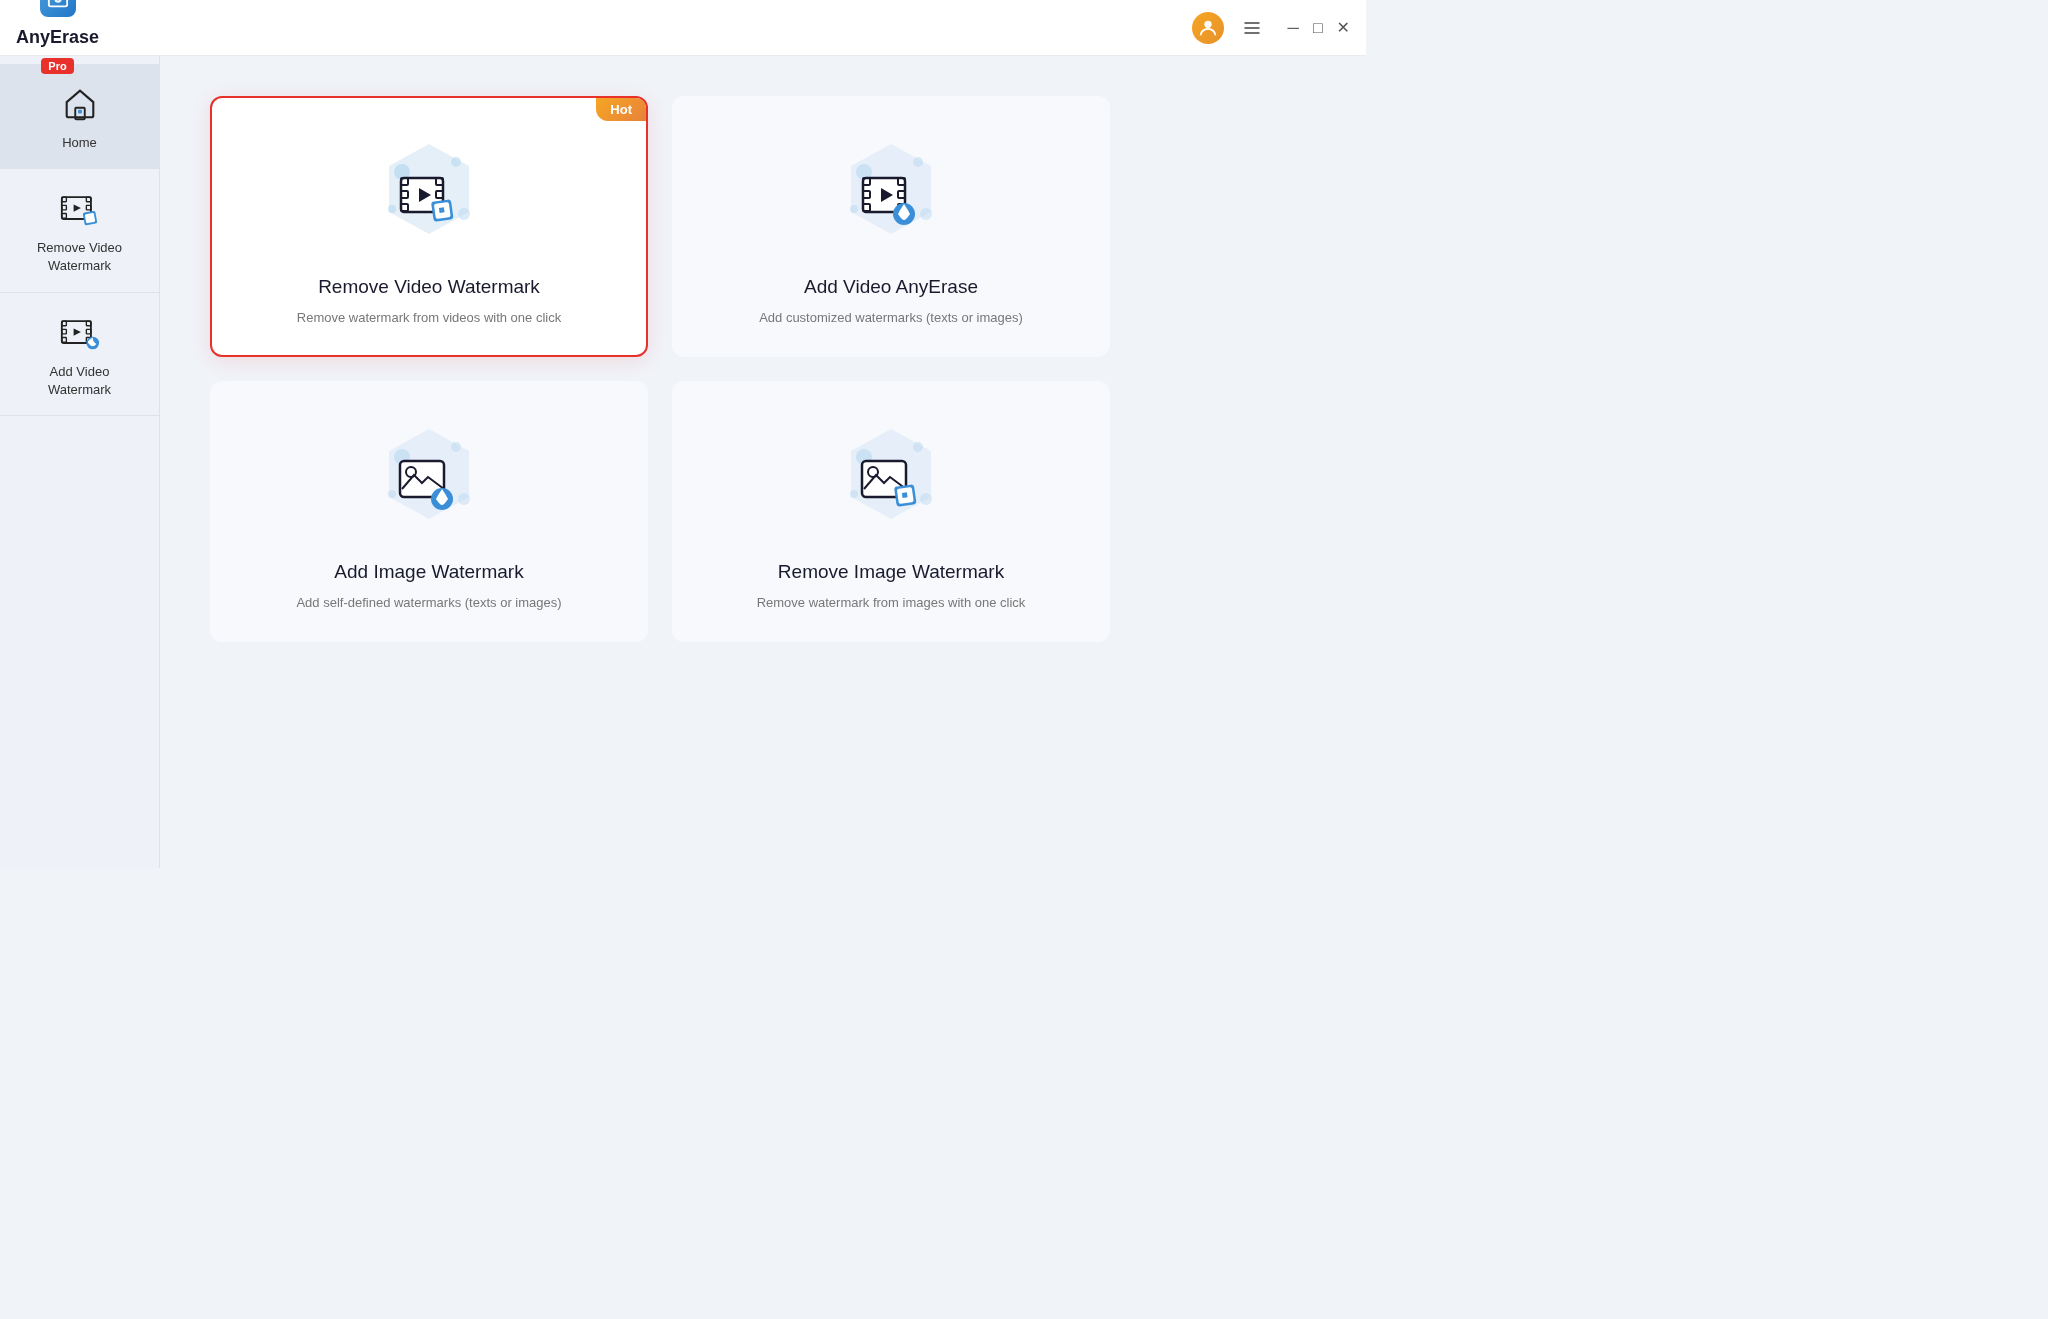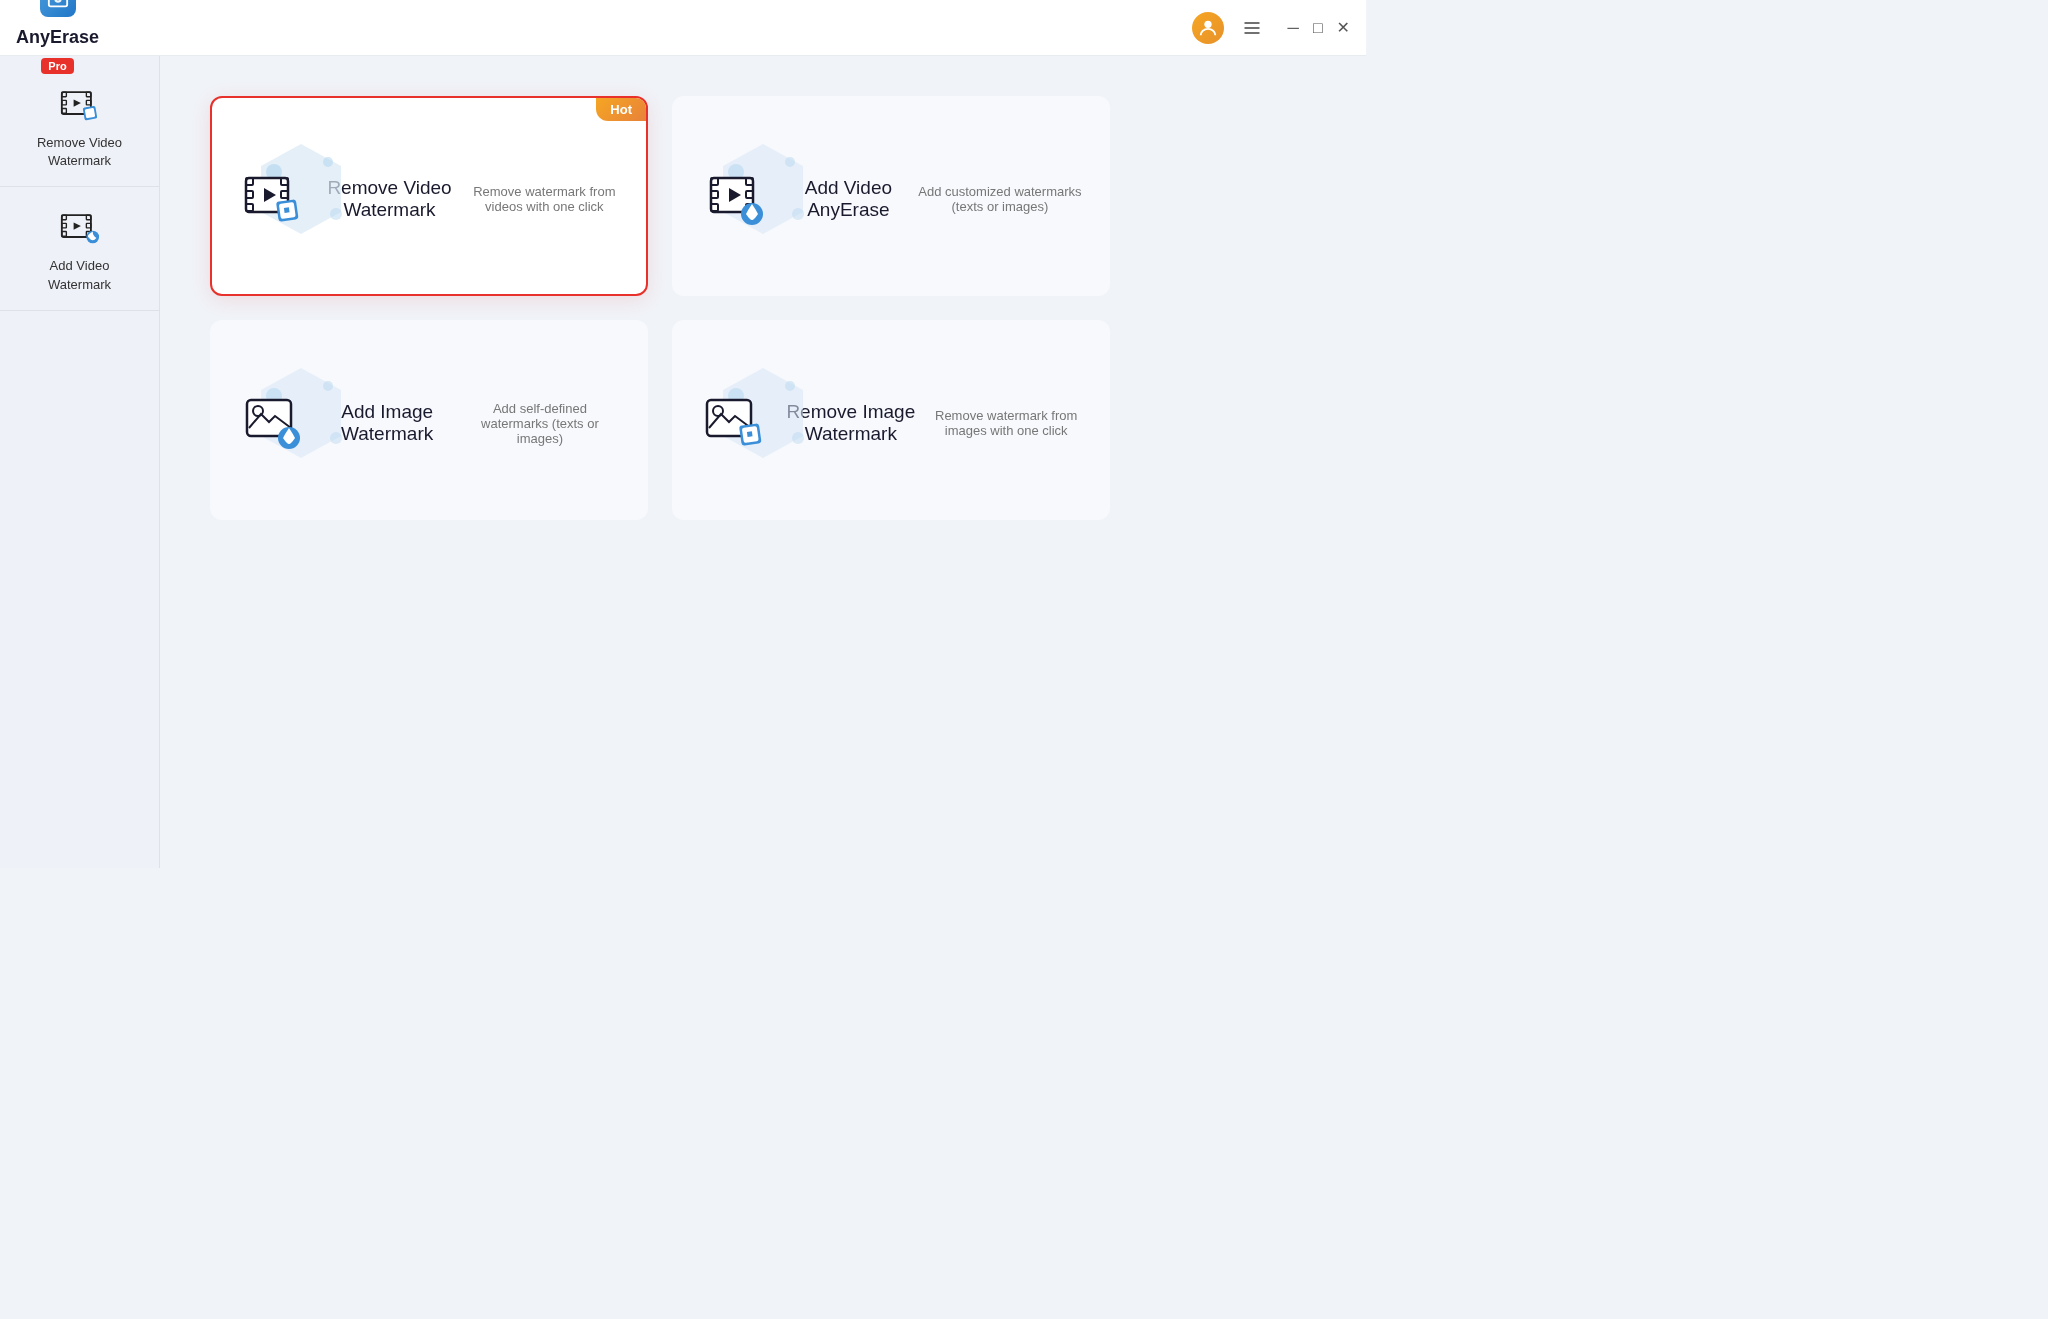--- a/index.html
+++ b/index.html
@@ -151,20 +151,21 @@
       grid-template-columns: 1fr 1fr;
       gap: 24px;
       max-width: 900px;
     }
 
     .card {
       background: #f7f9fc;
       border-radius: 12px;
       padding: 36px 24px 30px;
       display: flex;
+      flex-direction: column;
       align-items: center;
       gap: 12px;
       cursor: pointer;
       border: 2px solid transparent;
       position: relative;
       transition: box-shadow 0.2s;
     }
     .card.active {
       border: 2.5px solid #e8312a;
       background: #fff;
@@ -238,20 +239,30 @@
       <span class="win-btn">□</span>
       <span class="win-btn">✕</span>
     </div>
   </div>
 </div>
 
 <div class="main-layout">
 
   <div class="sidebar">
 
+    <div class="sidebar-item active">
+      <div class="sidebar-icon">
+        <svg width="38" height="38" viewBox="0 0 40 40" fill="none">
+          <path d="M6 18L20 6l14 12v14a2 2 0 01-2 2H8a2 2 0 01-2-2V18z" stroke="#222" stroke-width="2.2" fill="none"></path>
+          <rect x="15" y="24" width="10" height="12" rx="1" stroke="#222" stroke-width="2" fill="none"></rect>
+          <rect x="18" y="26" width="4" height="4" rx="0.5" fill="#3a8fd8"></rect>
+        </svg>
+      </div>
+      <span class="sidebar-label">Home</span>
+    </div>
 
     <div class="sidebar-item">
       <div class="sidebar-icon">
         <svg width="40" height="36" viewBox="0 0 44 38" fill="none">
 
           <rect x="2" y="6" width="32" height="24" rx="2" stroke="#222" stroke-width="2" fill="none"></rect>
           <rect x="2" y="6" width="5" height="5" rx="0.5" stroke="#222" stroke-width="1.5" fill="none"></rect>
           <rect x="2" y="15" width="5" height="5" rx="0.5" stroke="#222" stroke-width="1.5" fill="none"></rect>
           <rect x="2" y="24" width="5" height="5" rx="0.5" stroke="#222" stroke-width="1.5" fill="none"></rect>
           <rect x="29" y="6" width="5" height="5" rx="0.5" stroke="#222" stroke-width="1.5" fill="none"></rect>

